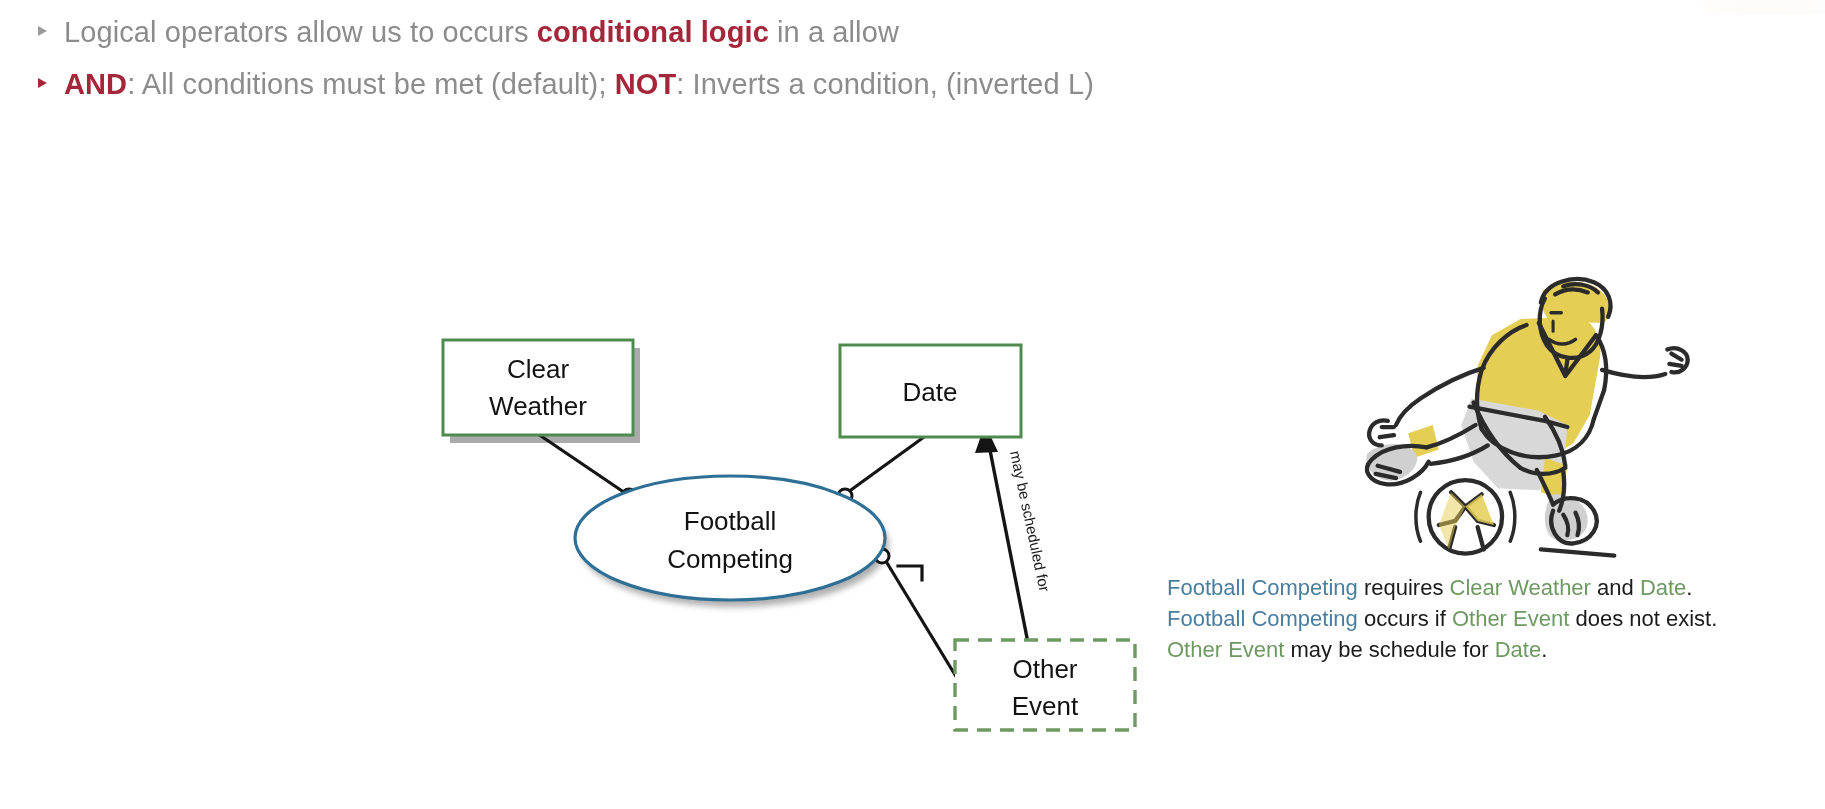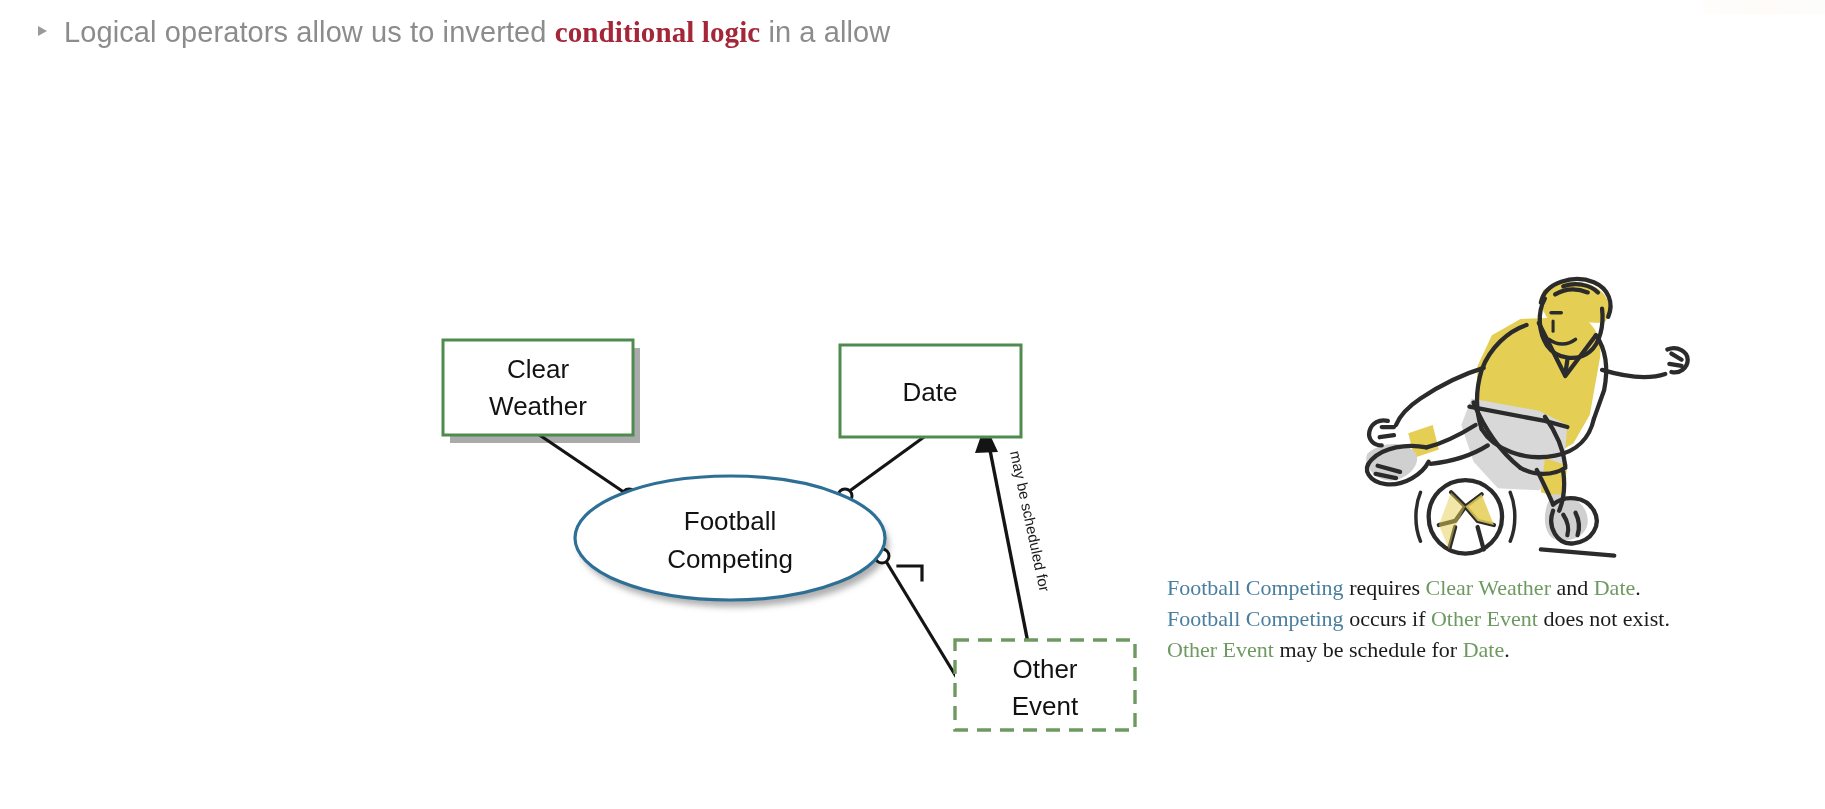--- a/index.html
+++ b/index.html
@@ -37,21 +37,21 @@
     top: -4px;
   }
   .bullet-marker svg { display: block; }
   .bullet-text {
     font-size: 29px;
     line-height: 40px;
     color: #8c8c8c;
     letter-spacing: 0.1px;
     white-space: nowrap;
   }
-  .accent-red { color: #a42639; font-weight: 700; font-family: Liberation Serif, serif; }
+  .accent-red { color: #a42639; font-weight: 700; }
   .accent-red-plain { color: #a42639; font-weight: 700; }
 
   
   #diagram {
     position: absolute;
     left: 0;
     top: 0;
   }
   .node-label {
     font-family: "Liberation Sans", sans-serif;
@@ -68,21 +68,21 @@
   
   .sentences {
     position: absolute;
     left: 1167px;
     top: 572px;
     font-size: 22px;
     line-height: 31px;
     color: #1b1b1b;
     white-space: nowrap;
   }
-  .sent-line { display: block; font-family: Liberation Serif, serif; }
+  .sent-line { display: block; }
   .ent-blue  { color: #4a7e9e; }
   .ent-green { color: #6e9a62; }
 
   
   .tr-artifact {
     position: absolute;
     right: 0;
     top: 0;
     width: 122px;
     height: 14px;
@@ -96,23 +96,31 @@
 <div class="tr-artifact"></div>
 
 <div class="bullets">
 
   <div class="bullet-row">
     <span class="bullet-marker">
       <svg width="14" height="14" viewBox="0 0 14 14">
           <polygon points="2,2 11,7 2,12" fill="#9a9a9a"></polygon>
         </svg>
     </span>
-    <span class="bullet-text"><span>Logical operators allow us to inverted </span><span class="accent-red">conditional logic</span><span> in a allow</span></span>
+    <span class="bullet-text"><span>Logical operators allow us to occurs </span><span class="accent-red">conditional logic</span><span> in a allow</span></span>
   </div>
 
+  <div class="bullet-row">
+    <span class="bullet-marker">
+      <svg width="14" height="14" viewBox="0 0 14 14">
+          <polygon points="2,2 11,7 2,12" fill="#a42639"></polygon>
+        </svg>
+    </span>
+    <span class="bullet-text"><span class="accent-red-plain">AND</span><span>: All conditions must be met (default); </span><span class="accent-red-plain">NOT</span><span>: Inverts a condition, (inverted L)</span></span>
+  </div>
 
 </div>
 
 <svg id="diagram" width="1825" height="809" viewBox="0 0 1825 809">
 
   <defs>
     <filter id="blurshadow" x="-40%" y="-40%" width="200%" height="200%">
       <feGaussianBlur stdDeviation="3"></feGaussianBlur>
     </filter>
   </defs>

